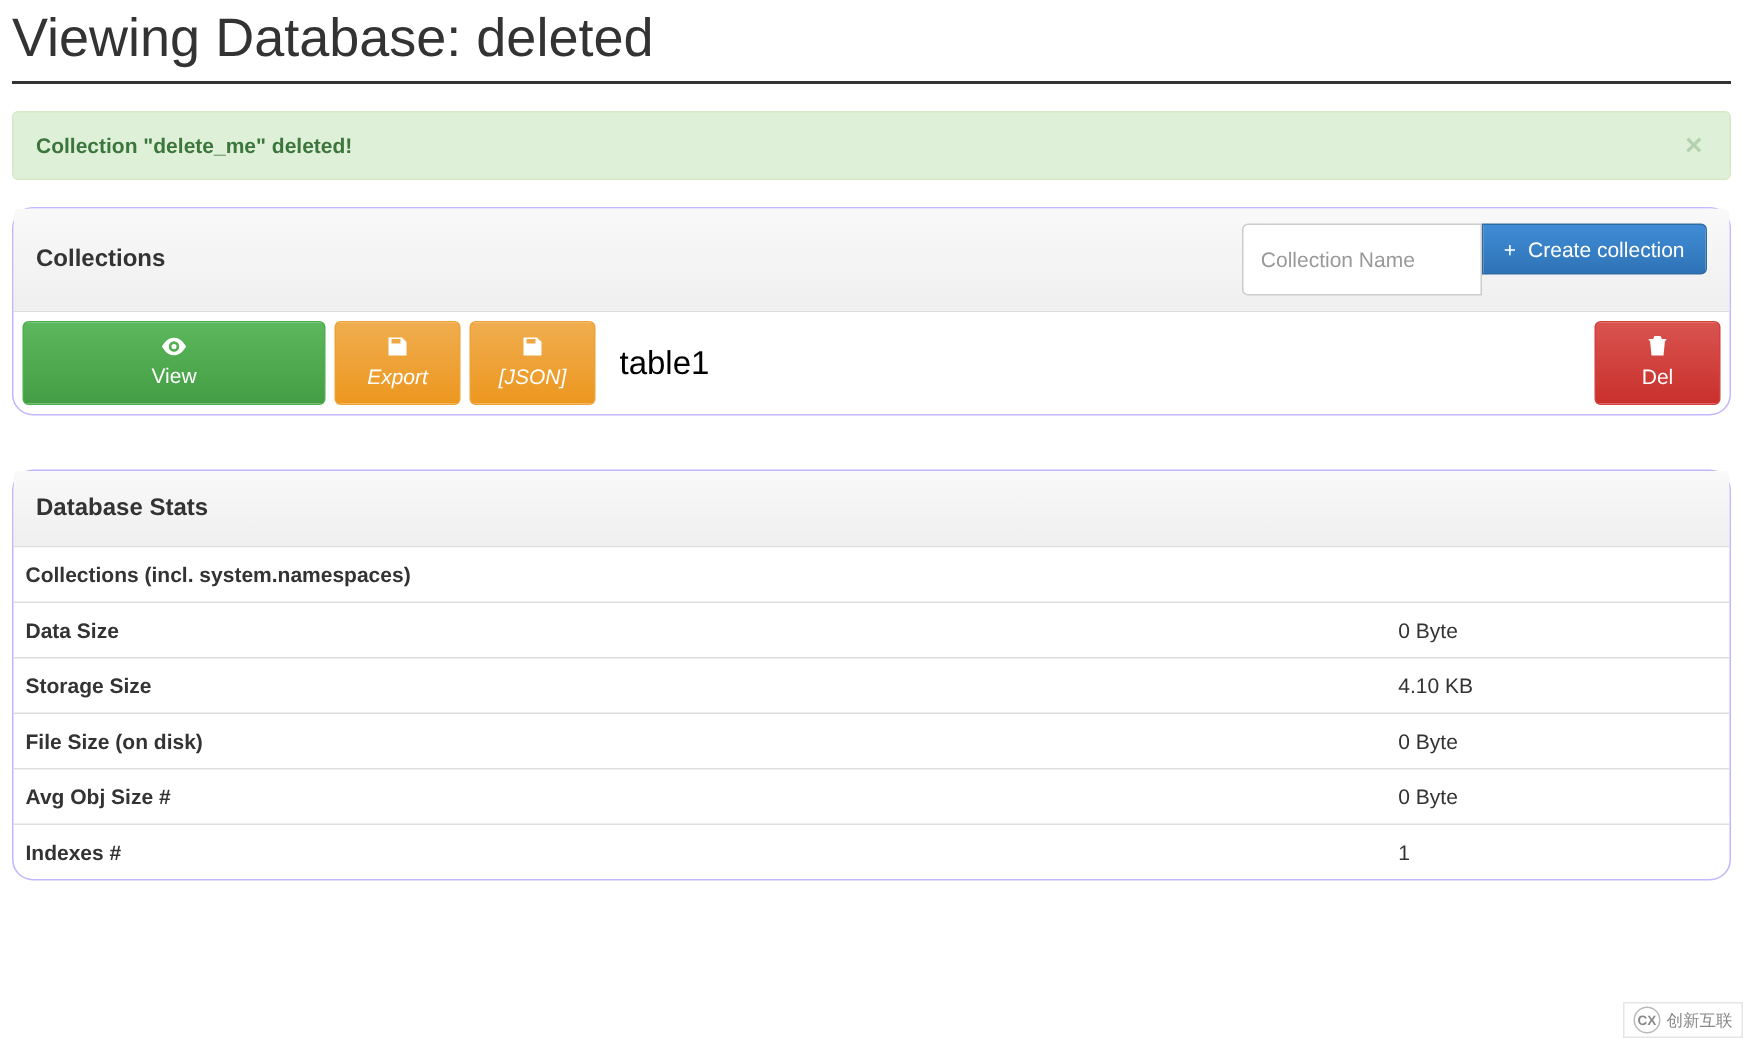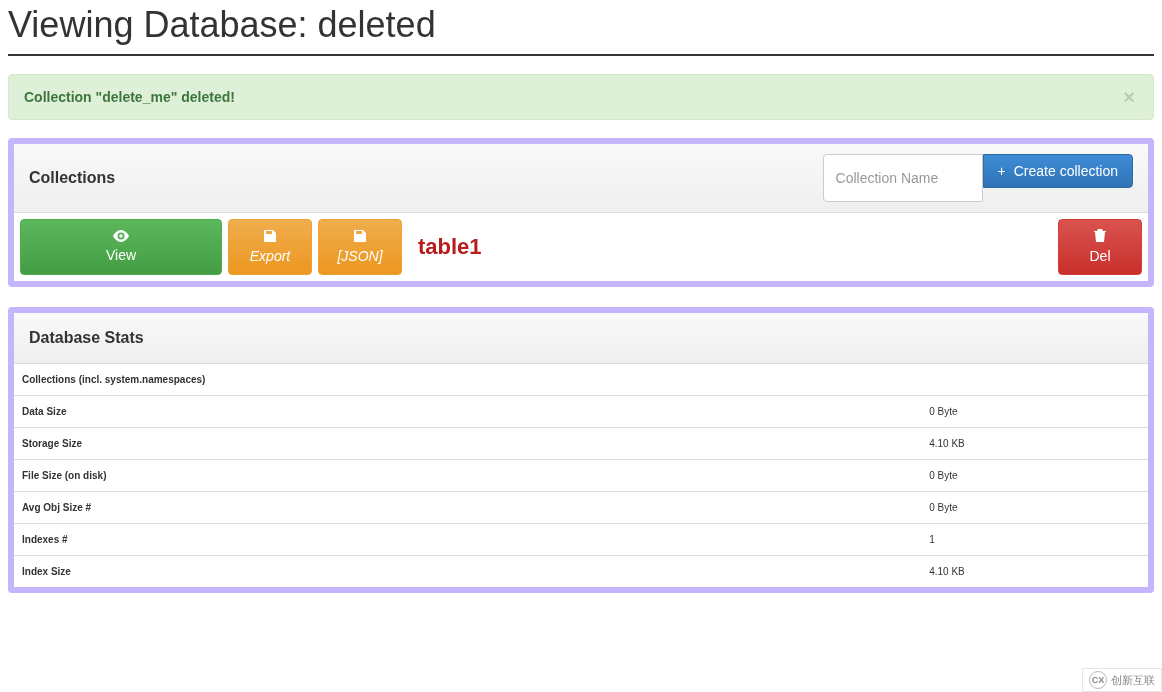--- a/index.html
+++ b/index.html
@@ -37,23 +37,23 @@
     right: 12px; top: 10px;
     font-size: 20px;
     font-weight: 700;
     color: #3c763d;
     opacity: .25;
     cursor: pointer;
     background: none; border: none;
   }
   
   .panel {
-    border: 6px solid #c4b5fd;
-    border-radius: 4px;
-    margin-bottom: 20px;
+    border: 1px solid #c4b5fd;
+    border-radius: 14px;
+    margin-bottom: 36px;
     background: #fff;
   }
   .panel-heading {
     padding: 10px 15px;
     background: linear-gradient(#f9f9f9,#efefef);
     border-bottom: 1px solid #ddd;
     border-top-left-radius: 4px;
     border-top-right-radius: 4px;
     display: flex;
     align-items: center;
@@ -124,35 +124,35 @@
   }
   .coll-row .btn { min-width: 84px; height:56px; }
   .coll-row .btn.view { width: 202px; }
   .coll-name-cell {
     flex: 1;
     display: flex;
     align-items: center;
     padding: 0 10px;
   }
   .coll-name-link {
-    color: #b91c1c;
+    color: #000000;
     font-size: 22px;
-    font-weight: 700;
+    font-weight: 400;
     text-decoration: none;
   }
   
   table.stats {
     width: 100%;
     border-collapse: collapse;
   }
   table.stats td, table.stats th {
     padding: 10px 8px;
     border-top: 1px solid #ddd;
     text-align: left;
-    font-size: 10px;
+    font-size: 14px;
   }
   table.stats th {
     font-weight: 700;
     width: 80%;
   }
   table.stats tr:first-child th, table.stats tr:first-child td { border-top: none; }
   
   .watermark {
     position: fixed;
     right: 0; bottom: 0;
@@ -265,24 +265,20 @@
             <td>0 Byte</td>
           </tr>
           <tr>
             <th>Avg Obj Size #</th>
             <td>0 Byte</td>
           </tr>
           <tr>
             <th>Indexes #</th>
             <td>1</td>
           </tr>
-          <tr>
-            <th>Index Size</th>
-            <td>4.10 KB</td>
-          </tr>
         </tbody>
     </table>
   </div>
 
 </div>
 
 <div class="watermark">
   <span class="wlogo">CX</span>
   <span>创新互联</span>
 </div>

